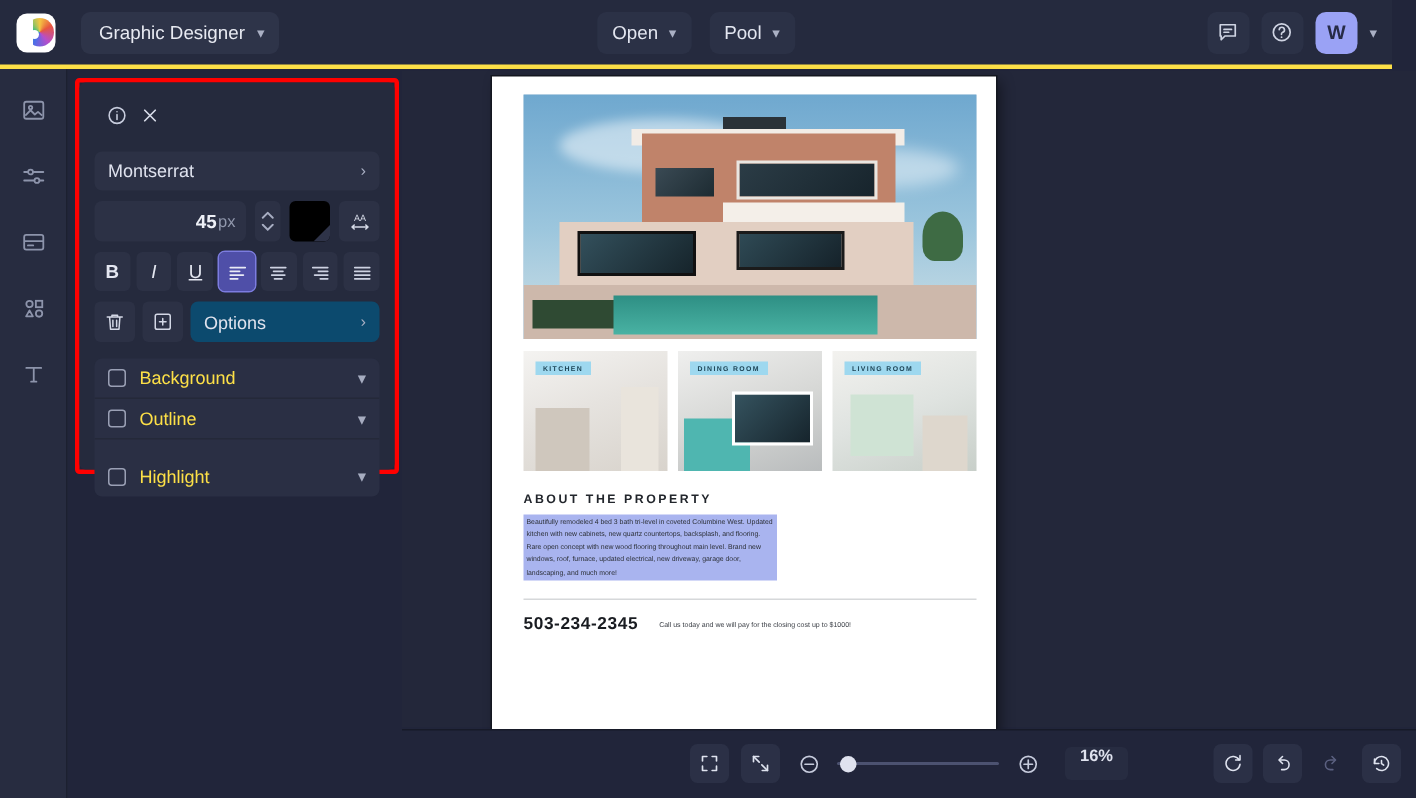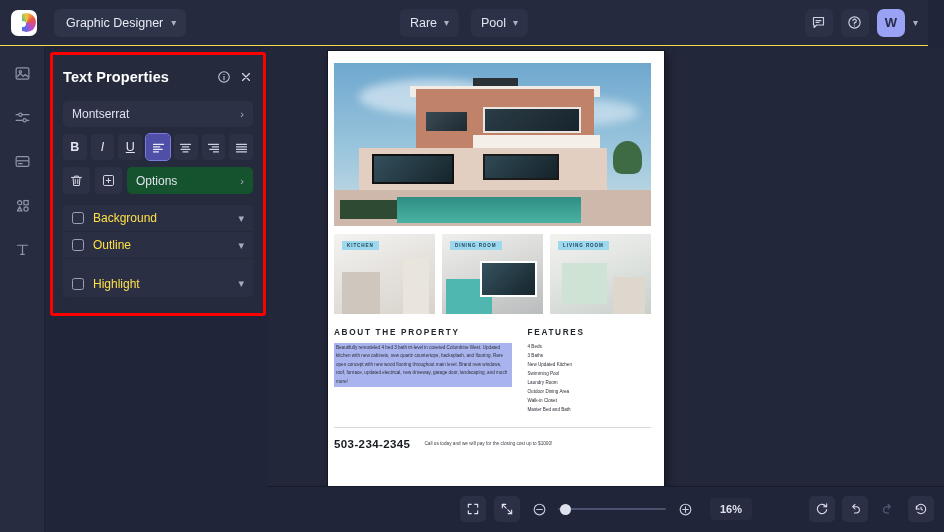--- a/index.html
+++ b/index.html
@@ -8,21 +8,21 @@
     background: #1c1f2b;
     font-family: "Liberation Sans", sans-serif;
     overflow: hidden;
   }
   .app { position: relative; width: 944px; height: 532px; background: #21253a; }
 
   
   .topbar {
     position: absolute; left: 0; top: 0; width: 928px; height: 46px;
     background: #252a3e; display: flex; align-items: center;
-    border-bottom: 1px solid #fde047;
+    border-bottom: 3px solid #fde047;
   }
   .logo-wrap { width: 48px; display: flex; justify-content: center; align-items: center; }
   .logo {
     width: 26px; height: 26px; border-radius: 7px; background: #ffffff;
     position: relative; overflow: hidden; display: flex; align-items: center; justify-content: center;
   }
   .logo .ring {
     position: absolute; right: 1px; top: 3px; width: 19px; height: 19px; border-radius: 50%;
     background: conic-gradient(#f4c542 0deg, #e8563f 60deg, #b64ecb 140deg, #4a6fe8 210deg, #3fbf7f 290deg, #f4c542 360deg);
   }
@@ -115,21 +115,21 @@
     display: flex; align-items: center; justify-content: center;
     color: #e4e7f1; font-size: 12.5px; cursor: pointer;
   }
   .fmt.active { background: #4f4fa8; outline: 1px solid #7c7ce0; }
   .opt-row { display: flex; gap: 5px; margin-top: 7px; }
   .opt-btn {
     width: 27px; height: 27px; background: #2c3145; border-radius: 4px;
     display: flex; align-items: center; justify-content: center; cursor: pointer;
   }
   .opt-wide {
-    flex: 1; height: 27px; background: #14532d; border-radius: 5px;
+    flex: 1; height: 27px; background: #0c4a6e; border-radius: 5px;
     display: flex; align-items: center; padding: 0 9px; color: #e0e3ee; font-size: 12px; cursor: pointer;
   }
   .opt-wide .chev { margin-left: auto; color: #aab0c4; font-size: 11px; }
 
   .acc-group { margin-top: 11px; background: #2a2f44; border-radius: 5px; overflow: hidden; }
   .acc {
     height: 27px; display: flex; align-items: center; gap: 9px; padding: 0 9px;
     border-bottom: 1px solid #242939; cursor: pointer;
   }
   .acc:last-child { border-bottom: none; margin-top: 11px; }
@@ -138,21 +138,21 @@
   .acc .chev { margin-left: auto; color: #a6acc0; font-size: 11px; }
 
   
   .canvas {
     position: absolute; left: 268px; top: 47px; width: 676px; height: 438px;
     background: #23273a;
   }
   .doc {
     position: absolute; left: 60px; top: 4px; width: 336px; height: 438px;
     background: #ffffff; box-shadow: 0 0 0 1px #13161f, 3px 3px 9px rgba(0,0,0,.45);
-    padding: 12px 13px 0 6px;
+    padding: 12px 13px 0 21px;
   }
   .hero { width: 100%; height: 163px; position: relative; overflow: hidden; background: #8fb8d4; }
   .sky { position: absolute; inset: 0; background: linear-gradient(#6fa8cf 0%, #9cc6dd 55%, #cfe0e6 100%); }
   .cloudA { position:absolute; left:8%; top:10%; width:46%; height:22%; background:rgba(255,255,255,.5); border-radius:50%; filter: blur(4px); }
   .cloudB { position:absolute; right:4%; top:22%; width:34%; height:16%; background:rgba(255,255,255,.45); border-radius:50%; filter: blur(5px); }
   .house-main { position:absolute; left:26%; top:16%; width:56%; height:46%; background:#c0836a; }
   .house-top-slab { position:absolute; left:24%; top:14%; width:60%; height:7%; background:#f2ece6; }
   .win-up { position:absolute; left:47%; top:27%; width:31%; height:16%; background: linear-gradient(135deg,#2b3c46,#17242c); border:2px solid #e9e6e1;}
   .win-up2 { position:absolute; left:29%; top:30%; width:13%; height:12%; background: linear-gradient(135deg,#3a4a54,#1d2b32); }
   .balcony { position:absolute; left:44%; top:44%; width:40%; height:8%; background:#f4efe9; }
@@ -212,21 +212,21 @@
   }
   .bb-plain { width: 22px; height: 26px; display:flex; align-items:center; justify-content:center; cursor: pointer; }
   .slider { width: 108px; height: 26px; display: flex; align-items: center; position: relative; cursor: pointer; }
   .track { width: 100%; height: 2px; background: #4c5270; border-radius: 2px; }
   .knob {
     position: absolute; left: 2px; width: 11px; height: 11px; border-radius: 50%;
     background: #dfe2ee; cursor: pointer;
   }
   .zoom-chip {
     height: 22px; min-width: 42px; padding: 0 9px; border-radius: 4px; background: #272c41;
-    display: flex; align-items: center; justify-content: center;
+    display: flex; align-items: flex-start; justify-content: center;
     color: #dfe2ee; font-size: 11px; font-weight: bold; margin-left: 6px; cursor: pointer;
   }
   .bb-right { position: absolute; right: 10px; top: 9px; display: flex; gap: 7px; }
   svg { display: block; }
 </style>
 </head>
 <body>
 
 <div class="app">
 
@@ -238,21 +238,21 @@
           <div class="bdot"></div>
       </div>
     </div>
     <div class="doc-chip">
       <span>Graphic Designer</span>
       <span class="caret-sm">▾</span>
     </div>
 
     <div class="center-actions">
       <div class="act-chip">
-        <span>Rare</span>
+        <span>Open</span>
         <span class="caret-sm">▾</span>
       </div>
       <div class="act-chip">
         <span>Pool</span>
         <span class="caret-sm">▾</span>
       </div>
     </div>
 
     <div class="right-actions">
       <div class="ic-btn">
@@ -309,40 +309,60 @@
       <svg width="17" height="17" viewBox="0 0 24 24" fill="none" stroke="#8d94ab" stroke-width="1.7">
         <path d="M5 6h14M12 6v13M9.5 19h5" stroke-linecap="round"></path>
       </svg>
     </div>
   </div>
 
   <div class="panel-outline"></div>
   <div class="panel">
 
     <div class="panel-head">
-      <div class="panel-title">Text Properties</div>
       <span class="hic">
         <svg width="14" height="14" viewBox="0 0 24 24" fill="none" stroke="#c7ccdd" stroke-width="1.8">
           <circle cx="12" cy="12" r="9"></circle>
           <path d="M12 11v5.5" stroke-linecap="round"></path>
           <circle cx="12" cy="7.8" r=".9" fill="#c7ccdd" stroke="none"></circle>
         </svg>
       </span>
       <span class="hic">
         <svg width="14" height="14" viewBox="0 0 24 24" fill="none" stroke="#d7dbe8" stroke-width="2">
           <path d="M6 6l12 12M18 6L6 18" stroke-linecap="round"></path>
         </svg>
       </span>
     </div>
 
     <div class="field">
       <span>Montserrat</span>
       <span class="chev">›</span>
     </div>
 
+    <div class="row">
+      <div class="size-box">
+        <span class="size-val">45</span>
+        <span class="size-unit">px</span>
+      </div>
+      <div class="spin">
+        <svg width="9" height="5" viewBox="0 0 10 6" fill="none" stroke="#a7adc2" stroke-width="1.5">
+            <path d="M1 5l4-4 4 4" stroke-linecap="round"></path>
+          </svg>
+        <svg width="9" height="5" viewBox="0 0 10 6" fill="none" stroke="#a7adc2" stroke-width="1.5">
+            <path d="M1 1l4 4 4-4" stroke-linecap="round"></path>
+          </svg>
+      </div>
+      <div class="swatch"></div>
+      <div class="tbtn">
+        <svg width="16" height="16" viewBox="0 0 24 24" fill="none" stroke="#d5d9e6" stroke-width="1.6">
+          <text x="12" y="11" font-size="9" fill="#d5d9e6" stroke="none" text-anchor="middle" font-family="Liberation Sans, sans-serif">AA</text>
+          <path d="M4 17h16M4 17l2.2-2M4 17l2.2 2M20 17l-2.2-2M20 17l-2.2 2" stroke-linecap="round" stroke-linejoin="round"></path>
+        </svg>
+      </div>
+    </div>
 
     <div class="fmt-row">
       <div class="fmt">
           <b>B</b>
         </div>
       <div class="fmt">
           <i>I</i>
         </div>
       <div class="fmt">
           <u>U</u>
@@ -439,31 +459,20 @@
         <div class="thumb t3">
           <span class="t-badge">LIVING ROOM</span>
         </div>
       </div>
 
       <div class="body-cols">
         <div class="col-left">
           <div class="sec-h">ABOUT THE PROPERTY</div>
           <div class="about-p">Beautifully remodeled 4 bed 3 bath tri-level in coveted Columbine West. Updated kitchen with new cabinets, new quartz countertops, backsplash, and flooring. Rare open concept with new wood flooring throughout main level. Brand new windows, roof, furnace, updated electrical, new driveway, garage door, landscaping, and much more!</div>
         </div>
-        <div class="col-right">
-          <div class="sec-h">FEATURES</div>
-          <div class="feat-li">4 Beds</div>
-          <div class="feat-li">3 Baths</div>
-          <div class="feat-li">New Updated Kitchen</div>
-          <div class="feat-li">Swimming Pool</div>
-          <div class="feat-li">Laundry Room</div>
-          <div class="feat-li">Outdoor Dining Area</div>
-          <div class="feat-li">Walk-in Closet</div>
-          <div class="feat-li">Master Bed and Bath</div>
-        </div>
       </div>
 
       <div class="divider"></div>
       <div class="foot">
         <div class="phone">503-234-2345</div>
         <div class="calltxt">Call us today and we will pay for the closing cost up to $1000!</div>
       </div>
     </div>
   </div>
 

